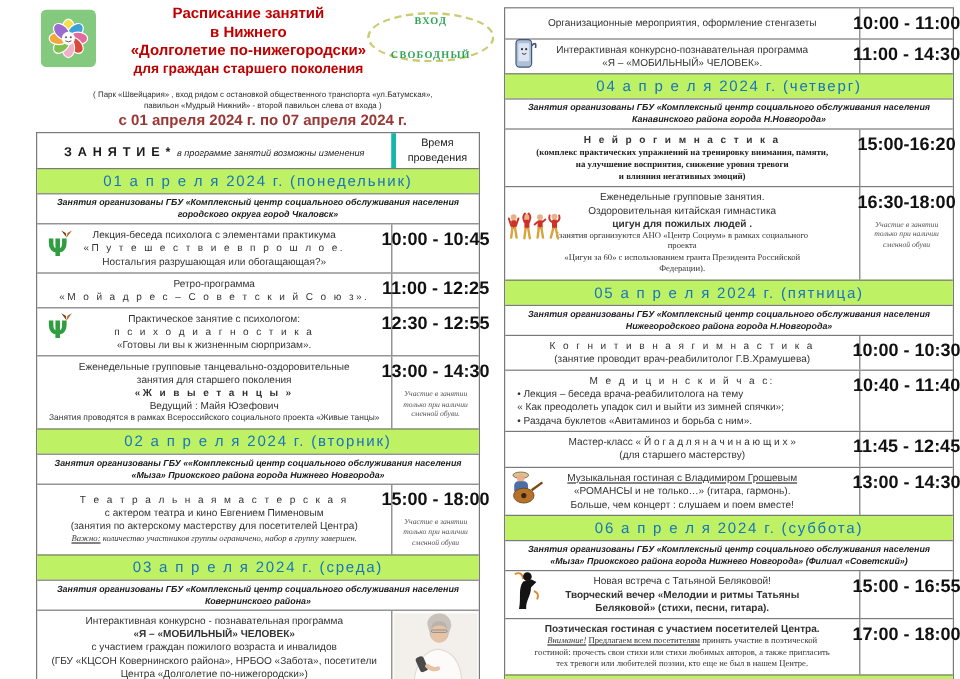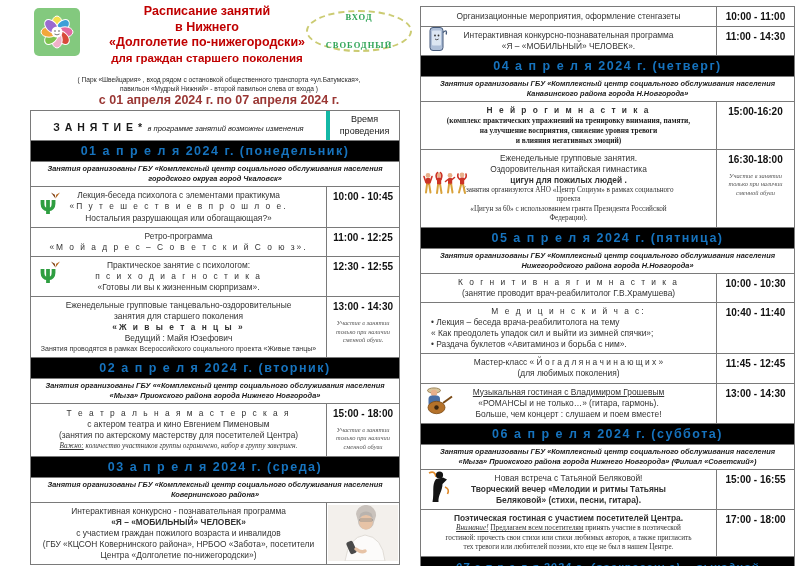--- a/index.html
+++ b/index.html
@@ -24,34 +24,34 @@
   .tbl-right{left:420px;top:6px;width:375px}
   .tbl > * + *{border-top:1px solid #7a7a7a}
 
   .thead{display:flex}
   .occ-h{flex:1;text-align:center;padding:4px 2px;align-self:center}
   .occ-h .h-bold{font-size:10.5px;font-weight:bold;letter-spacing:1px;color:#1a1a1a}
   .occ-h .h-note{font-size:7.6px;font-style:italic;color:#1a1a1a}
   .time-h{width:73px;border-left:4px solid #14b8a6;text-align:center;font-size:9px;color:#1a1a1a;
           display:flex;align-items:center;justify-content:center;padding:3px 2px;line-height:1.3}
 
-  .band{background:#000000;color:#1673be;font-weight:bold;text-align:center;font-size:12.5px;
+  .band{background:#bef264;color:#1673be;font-weight:normal;text-align:center;font-size:12.5px;
         letter-spacing:1.5px;padding:3px 0}
   .band-final{font-style:italic;font-size:11px;letter-spacing:1px;padding:4px 0}
   .org{font-size:7.4px;font-style:italic;font-weight:bold;text-align:center;padding:2px 10px;
        color:#1a1a1a;line-height:1.35}
 
   .row{display:flex;align-items:stretch}
   .occ{flex:1;position:relative;padding:3px 6px;display:flex;flex-direction:column;justify-content:center}
   .occ.has-icon{padding-left:34px;padding-right:34px}
   .icon-box{position:absolute;left:2px;top:50%;transform:translateY(-50%);width:30px;text-align:center}
   .timecell{width:73px;border-left:1px solid #7a7a7a;display:flex;flex-direction:column;align-items:center;
             padding:4px 1px}
   .tbl-right .timecell{width:78px}
-  .time{font-size:10px;font-weight:bold;color:#111;white-space:nowrap}
+  .time{font-size:15px;font-weight:bold;color:#111;white-space:nowrap}
   .timenote{font-size:6.4px;font-style:italic;font-family:"Liberation Serif",serif;color:#555;
             text-align:center;margin-top:7px;line-height:1.35;padding:0 1px}
   .photocell{padding:1px;justify-content:center}
 
   .line{font-size:8.4px;text-align:center;line-height:1.32;color:#333}
   .ln-spaced{letter-spacing:2px}
   .ln-bold{font-weight:bold}
   .ln-underline{text-decoration:underline}
   .ln-small{font-size:7px}
   .ln-serif{font-family:"Liberation Serif",serif;font-size:7.2px}
@@ -301,21 +301,21 @@
         <div class="line ln-left">« Как преодолеть упадок сил и выйти из зимней спячки»;</div>
         <div class="line ln-left">•  Раздача буклетов «Авитаминоз и борьба с ним».</div>
       </div>
       <div class="timecell">
         <div class="time">10:40 - 11:40</div>
       </div>
     </div>
     <div class="row">
       <div class="occ">
         <div class="line">Мастер-класс « Й о г а   д л я  н а ч и н а ю щ и х »</div>
-        <div class="line">(для любимых поколения)</div>
+        <div class="line">(для старшего мастерству)</div>
       </div>
       <div class="timecell">
         <div class="time">11:45 - 12:45</div>
       </div>
     </div>
     <div class="row">
       <div class="occ has-icon">
         <span class="icon-box"><svg width="29" height="31" viewBox="0 0 29 31">
             <ellipse cx="10" cy="5" rx="6.5" ry="2.6" fill="#d8c49a" stroke="#8a7040" stroke-width="0.8"></ellipse>
             <circle cx="10" cy="7.5" r="3.2" fill="#e9b08a"></circle>

